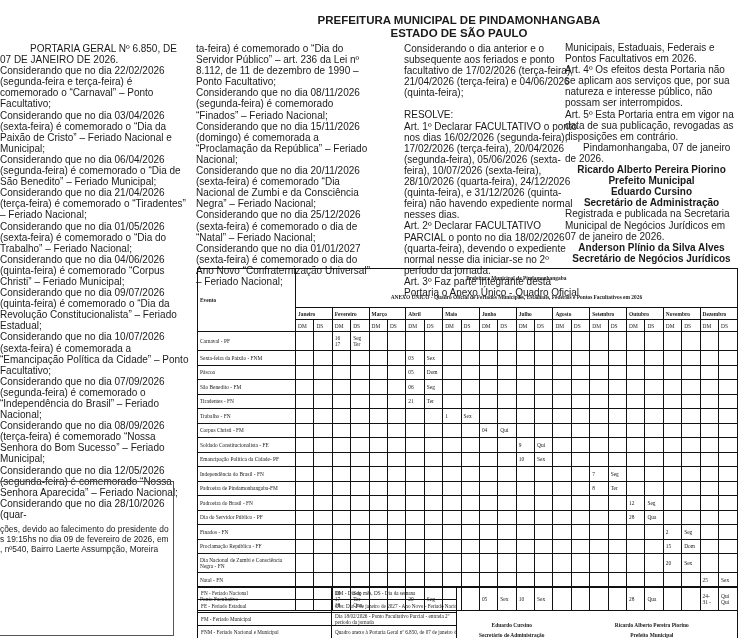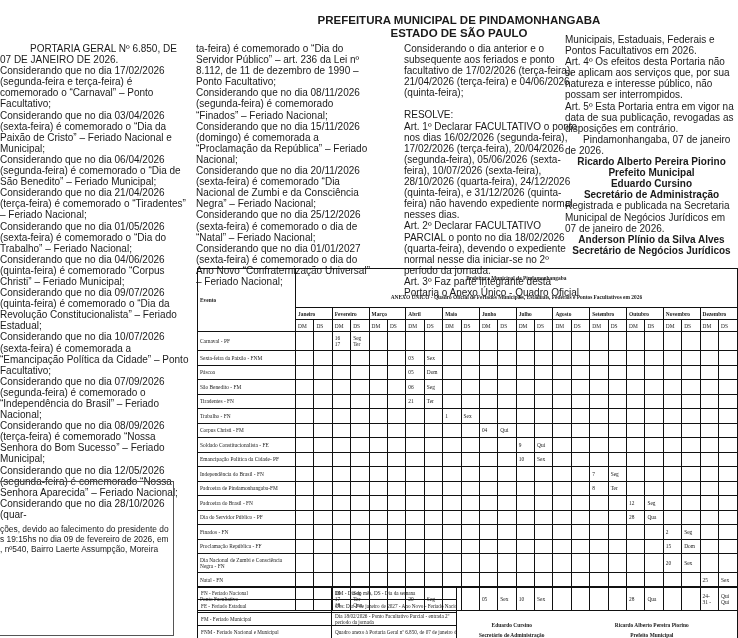--- a/index.html
+++ b/index.html
@@ -4,21 +4,21 @@
 <style>
   html, body { margin:0; padding:0; background:#fff; }
   body { width:738px; height:638px; position:relative; overflow:hidden; font-family:"Liberation Sans", sans-serif; color:#1a1a1a; }
   .header { position:absolute; left:0; top:14px; width:738px; text-align:center; font-weight:bold; font-size:11.5px; line-height:13px; }
   .header div { padding-left:180px; }
   .col { position:absolute; font-size:10px; line-height:11.1px; }
   .col p { margin:0; }
   #col1 { left:0; top:43px; width:190px; }
   #col2 { left:196px; top:43px; width:178px; }
   #col3 { left:404px; top:43px; width:178px; }
-  #col4 { left:565px; top:34px; width:173px; }
+  #col4 { left:565px; top:42px; width:173px; }
   .indent { text-indent:30px; }
   .indent2 { text-indent:18px; }
   .center-bold { text-align:center; font-weight:bold; }
   .gap { height:11px; }
   
   #note-box { position:absolute; left:-4px; top:481px; width:177px; height:153px; border:1px solid #555; border-left:none; }
   #note-text { position:absolute; left:0; top:524px; width:172px; font-size:8.4px; line-height:10.2px; white-space:nowrap; overflow:hidden; }
   
   #annex { position:absolute; left:197px; top:268px; width:540px; border-collapse:collapse; font-family:"Liberation Serif", serif; font-size:5.4px; table-layout:fixed; }
   #annex td, #annex th { border:1px solid #111; padding:0 2px; font-weight:normal; text-align:left; vertical-align:middle; overflow:hidden; white-space:nowrap; }
@@ -39,21 +39,21 @@
 <body>
 
 <div class="header">
   <div>PREFEITURA MUNICIPAL DE PINDAMONHANGABA</div>
   <div>ESTADO DE SÃO PAULO</div>
 </div>
 
 <div id="col1" class="col">
   <p class="indent">PORTARIA GERAL Nº 6.850, DE 07 DE JANEIRO DE 2026.</p>
   <div id="col1-list">
-      <p>Considerando que no dia 17/02/2026 (segunda-feira e terça-feira) é comemorado o “Carnaval” – Ponto Facultativo;</p>
+      <p>Considerando que no dia 22/02/2026 (segunda-feira e terça-feira) é comemorado o “Carnaval” – Ponto Facultativo;</p>
       <p>Considerando que no dia 03/04/2026 (sexta-feira) é comemorado o “Dia da Paixão de Cristo” – Feriado Nacional e Municipal;</p>
       <p>Considerando que no dia 06/04/2026 (segunda-feira) é comemorado o “Dia de São Benedito” – Feriado Municipal;</p>
       <p>Considerando que no dia 21/04/2026 (terça-feira) é comemorado o “Tiradentes” – Feriado Nacional;</p>
       <p>Considerando que no dia 01/05/2026 (sexta-feira) é comemorado o “Dia do Trabalho” – Feriado Nacional;</p>
       <p>Considerando que no dia 04/06/2026 (quinta-feira) é comemorado “Corpus Christi” – Feriado Municipal;</p>
       <p>Considerando que no dia 09/07/2026 (quinta-feira) é comemorado o “Dia da Revolução Constitucionalista” – Feriado Estadual;</p>
       <p>Considerando que no dia 10/07/2026 (sexta-feira) é comemorada a “Emancipação Política da Cidade” – Ponto Facultativo;</p>
       <p>Considerando que no dia 07/09/2026 (segunda-feira) é comemorado o “Independência do Brasil” – Feriado Nacional;</p>
       <p>Considerando que no dia 08/09/2026 (terça-feira) é comemorado “Nossa Senhora do Bom Sucesso” – Feriado Municipal;</p>
       <p>Considerando que no dia 12/05/2026 (segunda-feira) é comemorado “Nossa Senhora Aparecida” – Feriado Nacional;</p>

